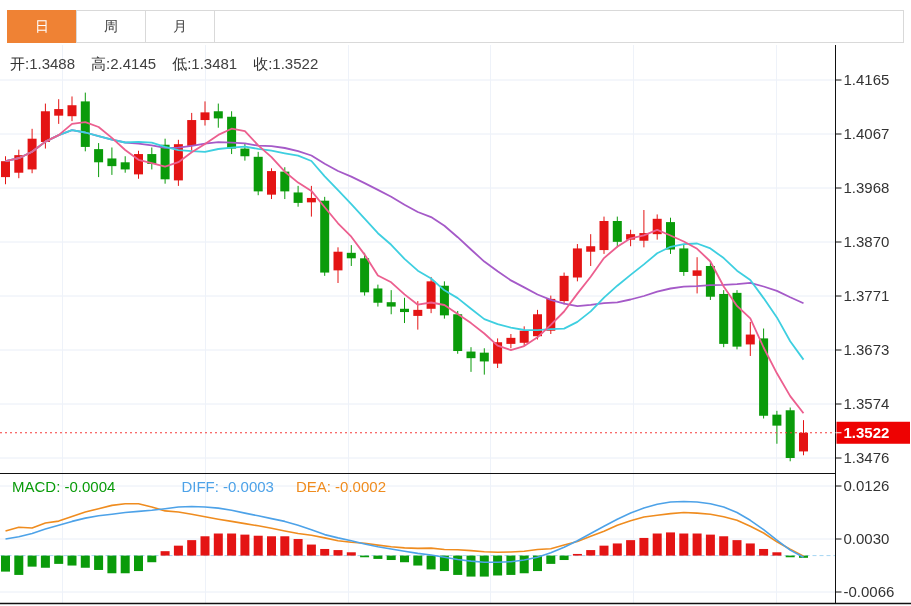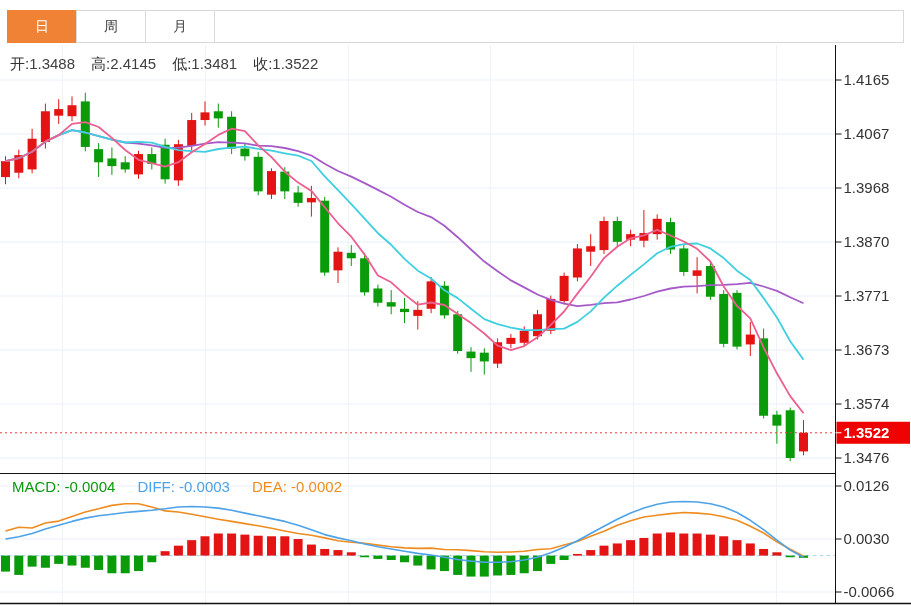--- a/index.html
+++ b/index.html
@@ -15,21 +15,21 @@
   #chart-svg{position:absolute;left:0;top:0;}
   #legend-main{position:absolute;left:10px;top:53px;font-size:15px;line-height:22px;}
   .lrow{display:flex;align-items:center;white-space:nowrap;}
   .pair{margin-right:16px;display:flex;}
   .lab{color:#333;}
   .c-red{color:#404040;}
   .c-pink{color:#ec5f8f;}
   .c-cyan{color:#2fc8e0;}
   .c-purple{color:#a55ac8;}
   .c-green{color:#0a9b0a;}
-  .c-blue{color:#4da2e8;}
+  .c-blue{color:#4da2e8;margin-left:44px;}
   .c-orange{color:#ef8c1f;}
   #legend-macd{position:absolute;left:12px;top:478px;font-size:15px;display:flex;white-space:nowrap;}
   #legend-macd span{margin-right:22px;}
 </style>
 </head>
 <body>
 
 <div id="app">
 
   <div id="tabbar">

